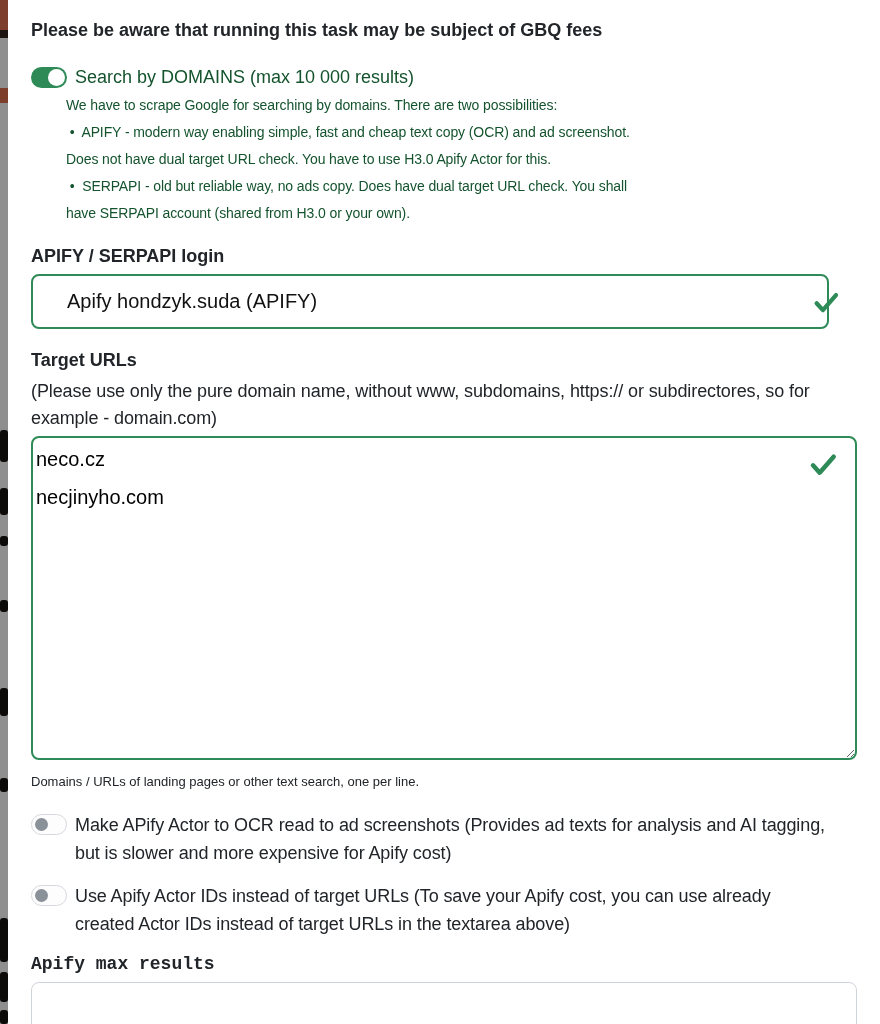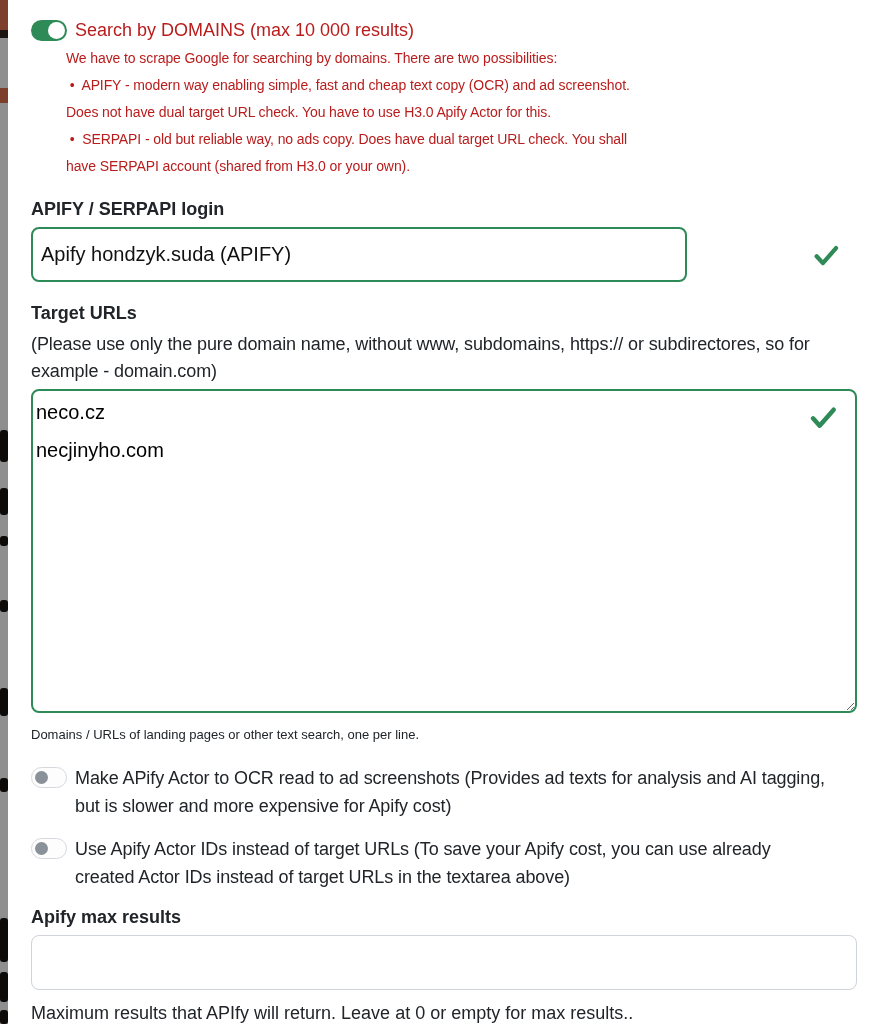--- a/index.html
+++ b/index.html
@@ -31,29 +31,29 @@
   .line{white-space:pre;}
   .warning{font-size:18px;font-weight:700;line-height:27px;margin:0 0 20px 0;}
 
   .toggle-row{display:flex;align-items:flex-start;gap:8px;margin:0;}
   .switch{width:36px;height:21px;border-radius:11px;position:relative;flex:none;margin-top:3px;box-sizing:border-box;cursor:pointer;}
   .switch.on{background:#2e8b57;}
   .switch.on .knob{position:absolute;right:2px;top:2px;width:17px;height:17px;background:#ffffff;border-radius:50%;}
   .switch.off{background:#fdfdfe;border:1px solid #d5d9de;}
   .switch.off .knob{position:absolute;left:3px;top:3px;width:13px;height:13px;background:#8a9199;border-radius:50%;}
 
-  .green{color:#b91c1c;}
+  .green{color:#14532d;}
   .toggle-label-green{font-size:18px;line-height:27px;padding-top:0;}
   .green-desc{font-size:14px;line-height:27px;margin:1px 0 18px 35px;white-space:pre;letter-spacing:-0.1px;}
 
   .field-label{font-size:18px;font-weight:700;line-height:22px;margin:0 0 7px 0;}
   .input-wrap{position:relative;margin:0 0 20px 0;}
   .text-input{
-    box-sizing:border-box;width:656px;height:55px;border:2px solid #2e8b57;border-radius:8px;
-    font-family:"Liberation Sans", sans-serif;font-size:20px;color:#111;padding:0 44px 0 8px;outline:none;background:#fff;
+    box-sizing:border-box;width:798px;height:55px;border:2px solid #2e8b57;border-radius:8px;
+    font-family:"Liberation Sans", sans-serif;font-size:20px;color:#111;padding:0 44px 0 34px;outline:none;background:#fff;
   }
   .check-icon{position:absolute;pointer-events:none;}
   .check-login{right:16px;top:13px;}
   .check-ta{right:18px;top:12px;}
 
   .hint{font-size:18px;line-height:27px;margin:0 0 4px 0;white-space:pre;letter-spacing:-0.1px;}
   .ta-wrap{position:relative;margin:0 0 8px 0;}
   .urls-textarea{
     box-sizing:border-box;width:826px;height:324px;border:2px solid #2e8b57;border-radius:8px;
     font-family:"Liberation Sans", sans-serif;font-size:20px;line-height:38px;color:#000;
@@ -62,21 +62,21 @@
   .helper{font-size:13px;line-height:27px;margin:0 0 16px 0;}
 
   .toggle-row.mid{margin-bottom:15px;}
   .toggle-label-dark{font-size:18px;line-height:28px;white-space:pre;letter-spacing:-0.1px;}
 
   .plain-input{
     box-sizing:border-box;width:826px;height:55px;border:1px solid #ced4da;border-radius:8px;
     font-family:"Liberation Sans", sans-serif;font-size:20px;color:#111;padding:0 16px;outline:none;background:#fff;
   }
   .helper-last{font-size:18px;line-height:27px;margin:10px 0 0 0;}
-  .max-results-label{margin-top:3px;}
+  .max-results-label{margin-top:3px;font-family:Liberation Mono, monospace;}
 </style>
 </head>
 <body>
 
 <div class="left-strip">
   <div class="seg seg-maroon-top"></div>
   <div class="seg seg-black-1"></div>
   <div class="seg seg-maroon-2"></div>
   <div class="blob b1"></div>
   <div class="blob b2"></div>
@@ -84,20 +84,21 @@
   <div class="blob b4"></div>
   <div class="blob b5"></div>
   <div class="blob b6"></div>
   <div class="blob b7"></div>
   <div class="blob b8"></div>
   <div class="blob b9"></div>
 </div>
 
 <div class="content">
 
+  <p class="warning line">Please be aware that running this task may be subject of GBQ fees</p>
 
   <div class="toggle-row">
     <span class="switch on" role="switch" aria-checked="true">
       <span class="knob"></span>
     </span>
     <span class="green toggle-label-green line">Search by DOMAINS (max 10 000 results)</span>
   </div>
   <div class="green green-desc">We have to scrape Google for searching by domains. There are two possibilities:
  •  APIFY - modern way enabling simple, fast and cheap text copy (OCR) and ad screenshot.
 Does not have dual target URL check. You have to use H3.0 Apify Actor for this.

